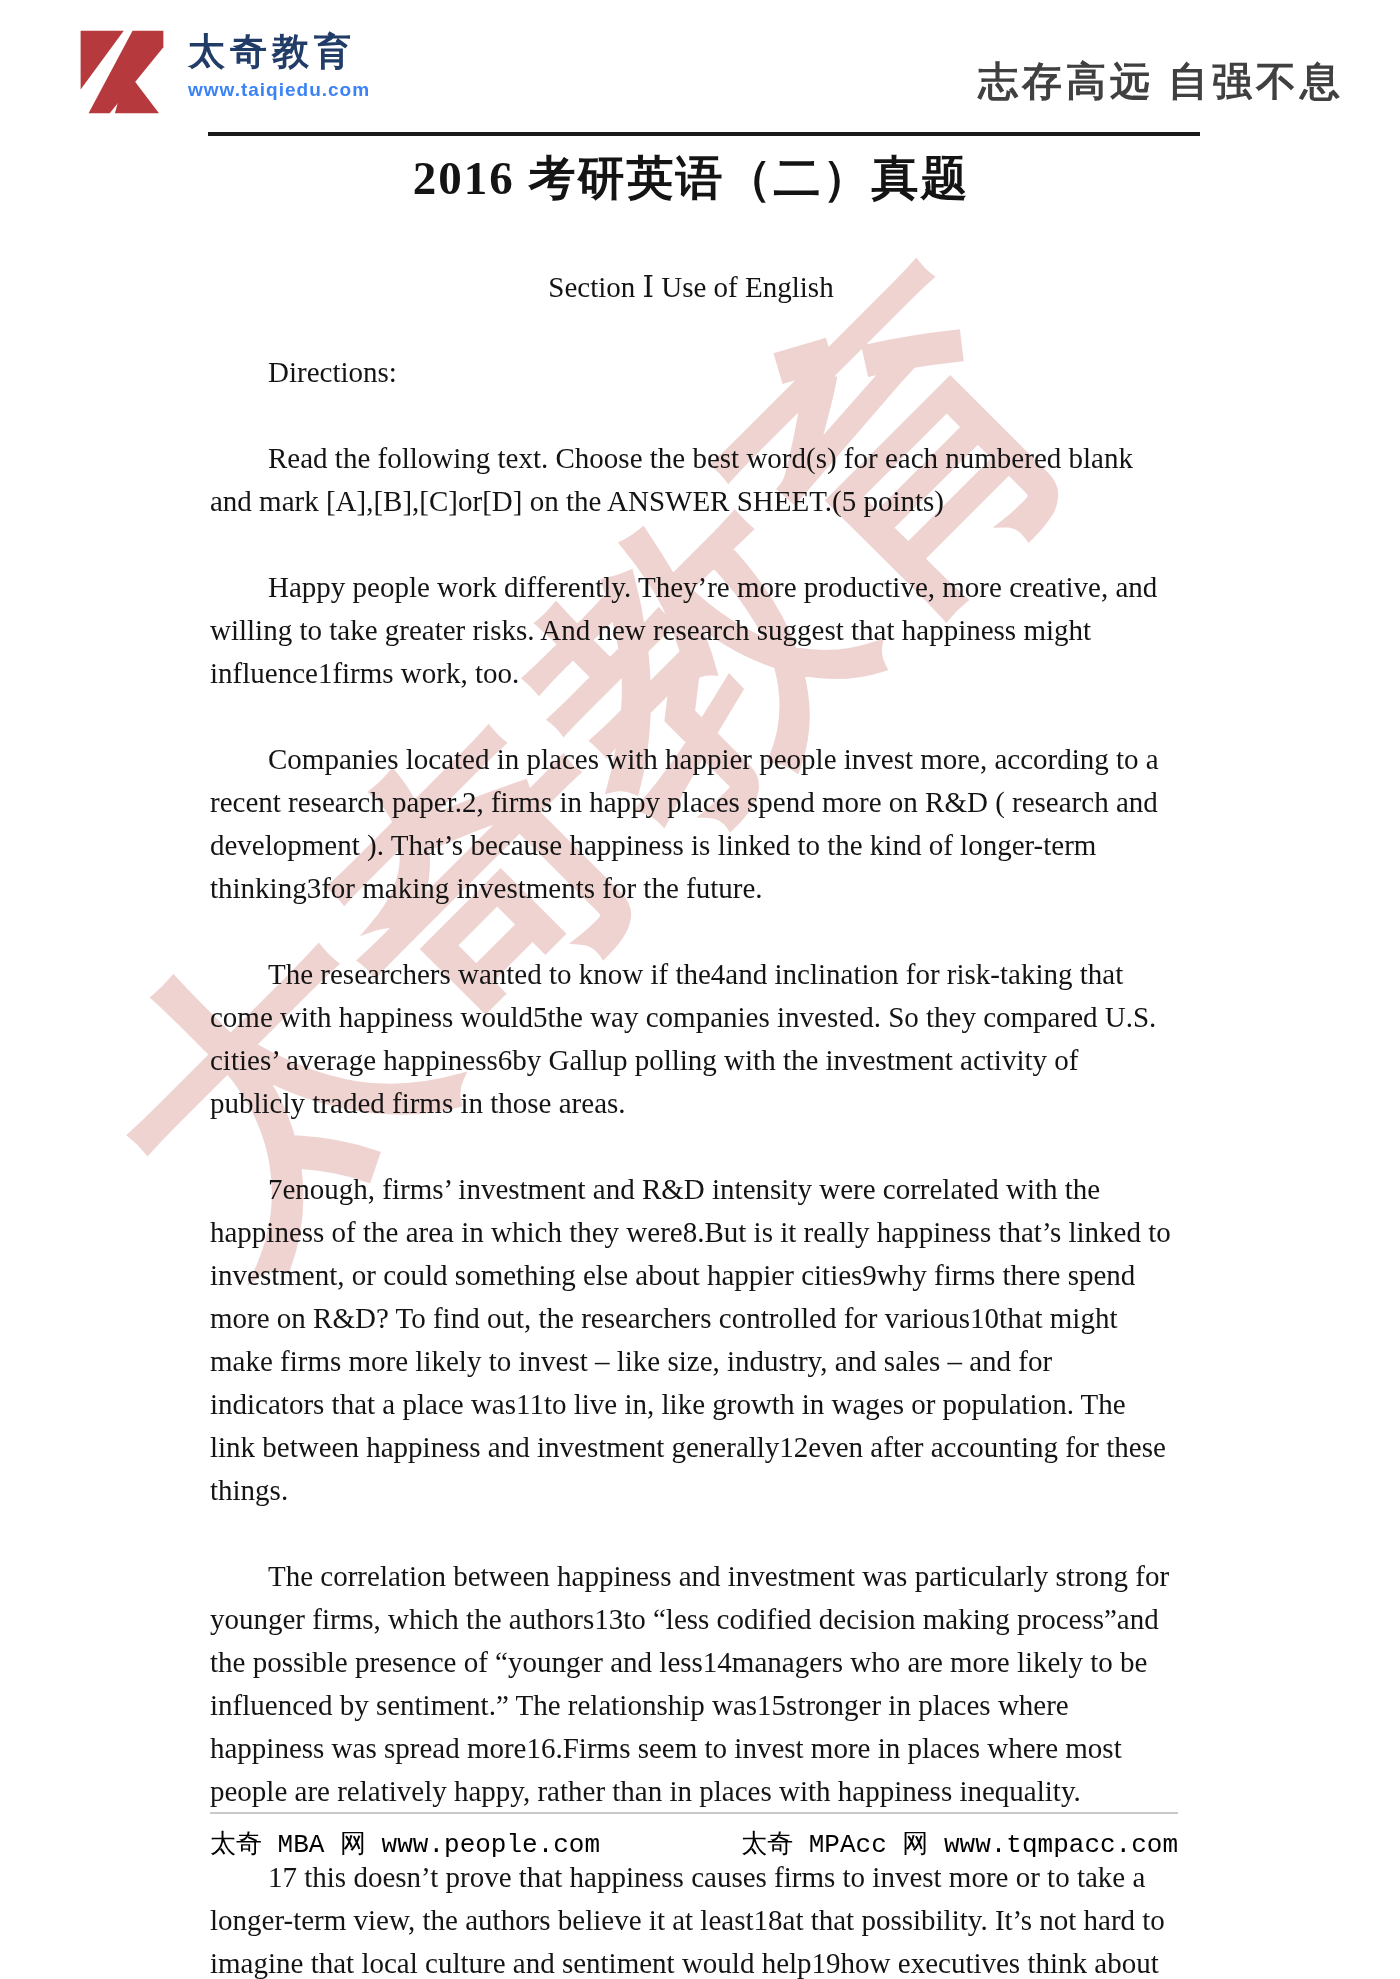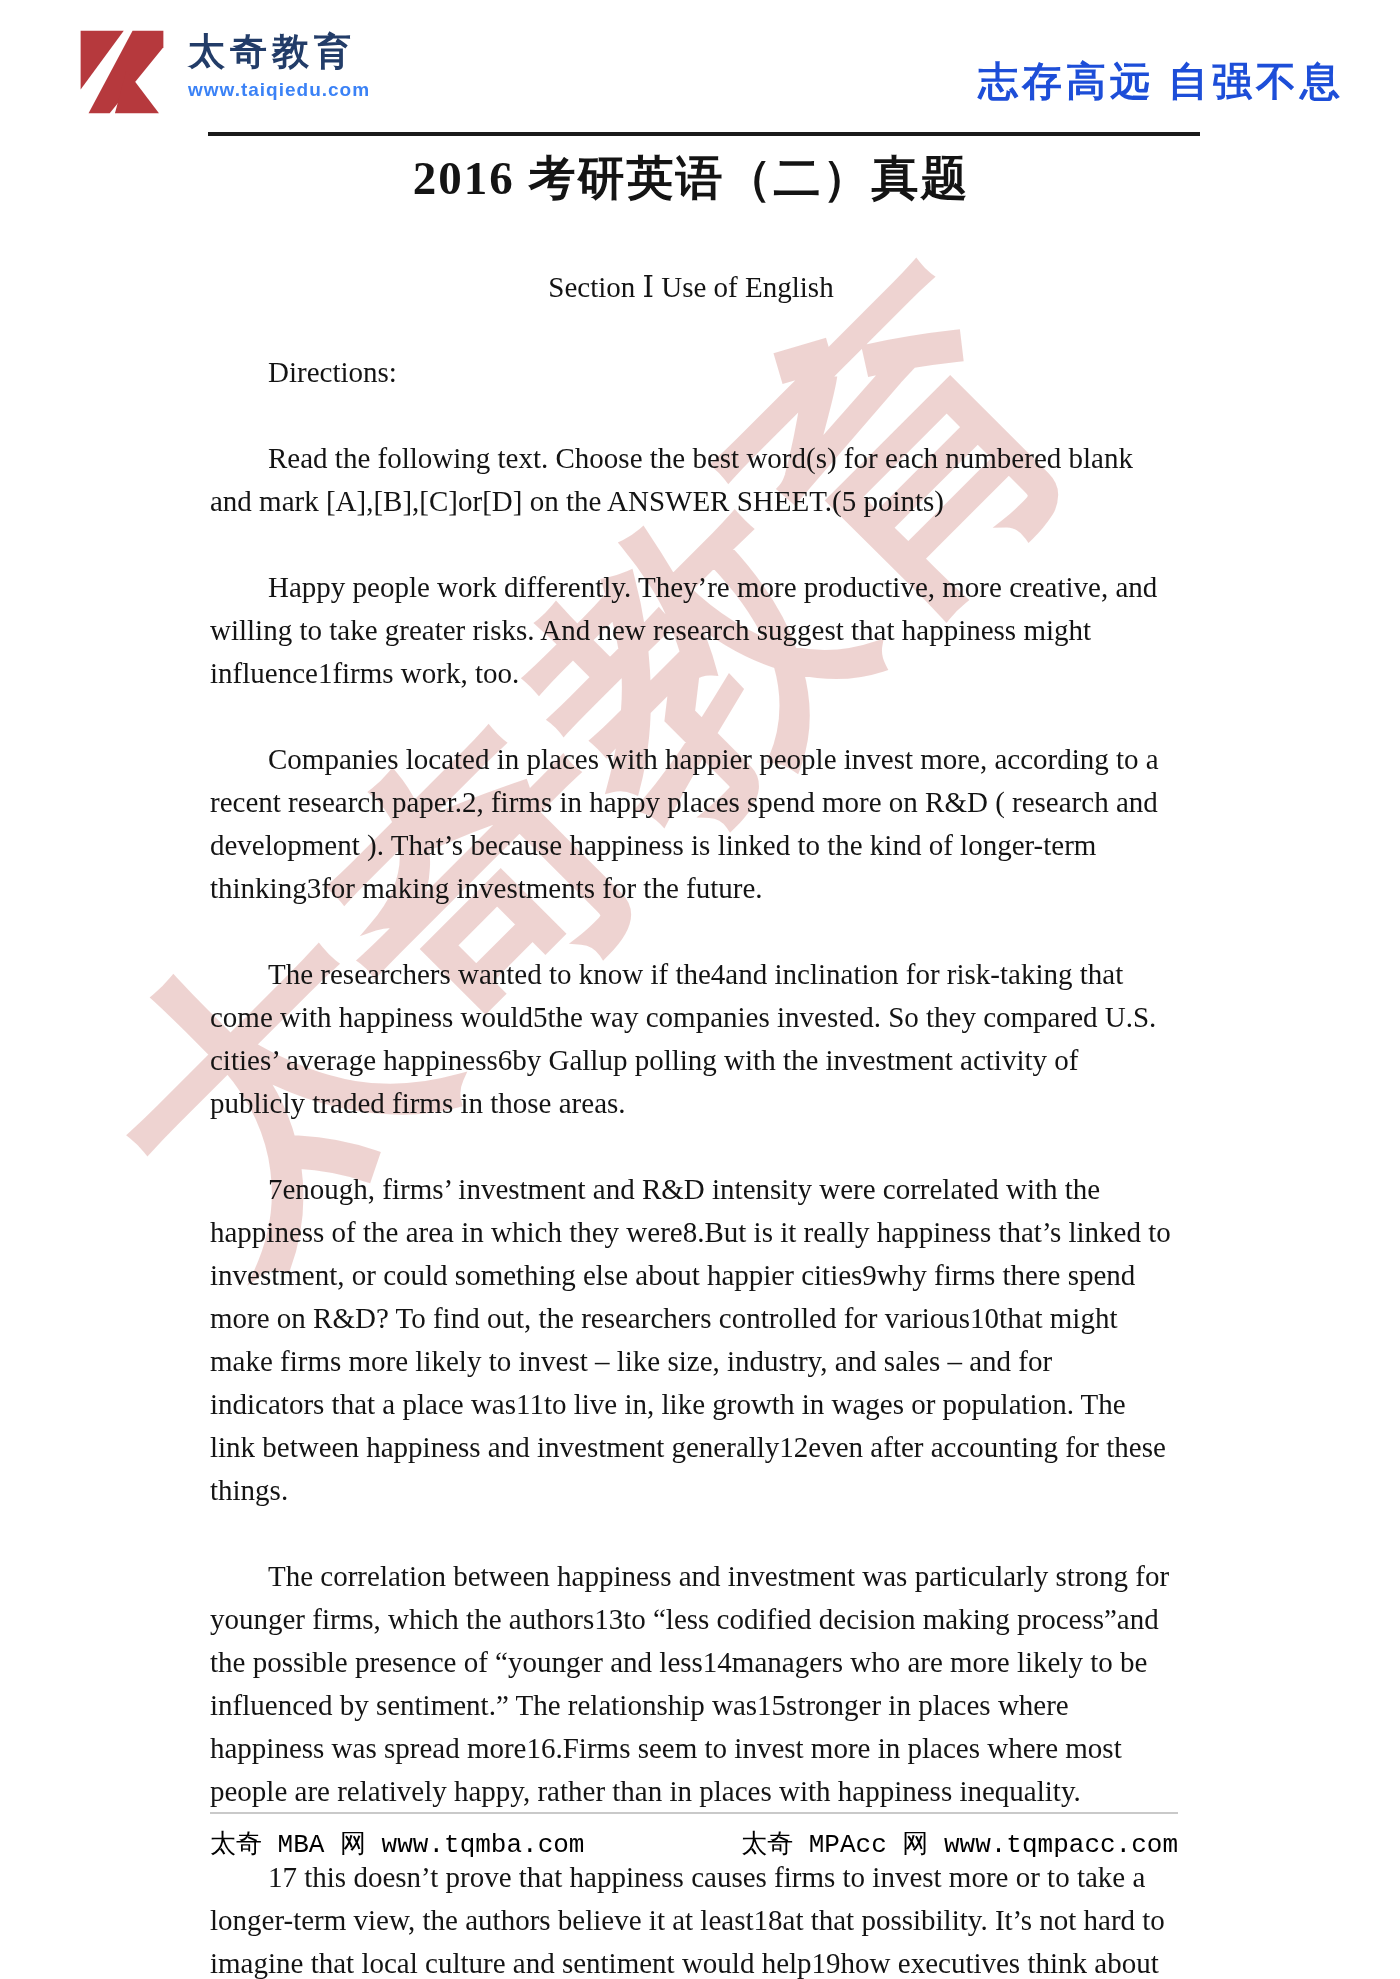--- a/index.html
+++ b/index.html
@@ -39,21 +39,21 @@
     font-size:19px;
     letter-spacing:1px;
     color:#3b82f6;
     margin-top:6px;
   }
   .slogan {
     margin-top:26px;
     font-weight:900;
     font-size:40px;
     letter-spacing:4px;
-    color:#1d4ed8;
+    color:#404040;
     font-family:"Liberation Serif","DejaVu Serif",serif;
   }
   .header-rule {
     position:relative;
     margin:16px 0 0 208px;
     width:992px;
     height:4px;
     background:#1a1a1a;
     z-index:2;
   }
@@ -162,18 +162,18 @@
     <p class="body-par">Companies located in places with happier people invest more, according to a recent research paper.2, firms in happy places spend more on R&amp;D ( research and development ). That’s because happiness is linked to the kind of longer-term thinking3for making investments for the future.</p>
     <p class="body-par">The researchers wanted to know if the4and inclination for risk-taking that come with happiness would5the way companies invested. So they compared U.S. cities’ average happiness6by Gallup polling with the investment activity of publicly traded firms in those areas.</p>
     <p class="body-par">7enough, firms’ investment and R&amp;D intensity were correlated with the happiness of the area in which they were8.But is it really happiness that’s linked to investment, or could something else about happier cities9why firms there spend more on R&amp;D? To find out, the researchers controlled for various10that might make firms more likely to invest – like size, industry, and sales – and for indicators that a place was11to live in, like growth in wages or population. The link between happiness and investment generally12even after accounting for these things.</p>
     <p class="body-par">The correlation between happiness and investment was particularly strong for younger firms, which the authors13to “less codified decision making process”and the possible presence of “younger and less14managers who are more likely to be influenced by sentiment.” The relationship was15stronger in places where happiness was spread more16.Firms seem to invest more in places where most people are relatively happy, rather than in places with happiness inequality.</p>
     <p class="body-par">17 this doesn’t prove that happiness causes firms to invest more or to take a longer-term view, the authors believe it at least18at that possibility. It’s not hard to imagine that local culture and sentiment would help19how executives think about the future. “It surely seems plausible that happy people would be more forward-thinking and creative and20R&amp;D more than the average,” said one researcher.</p>
   </div>
 
   <div class="footer">
     <div class="footer-rule"></div>
     <div class="footer-row">
-      <span>太奇 MBA 网 www.tqmba.com</span>
+      <span>太奇 MBA 网 www.people.com</span>
       <span>太奇 MPAcc 网 www.tqmpacc.com</span>
     </div>
   </div>
 
 </div>
 
 </body></html>

